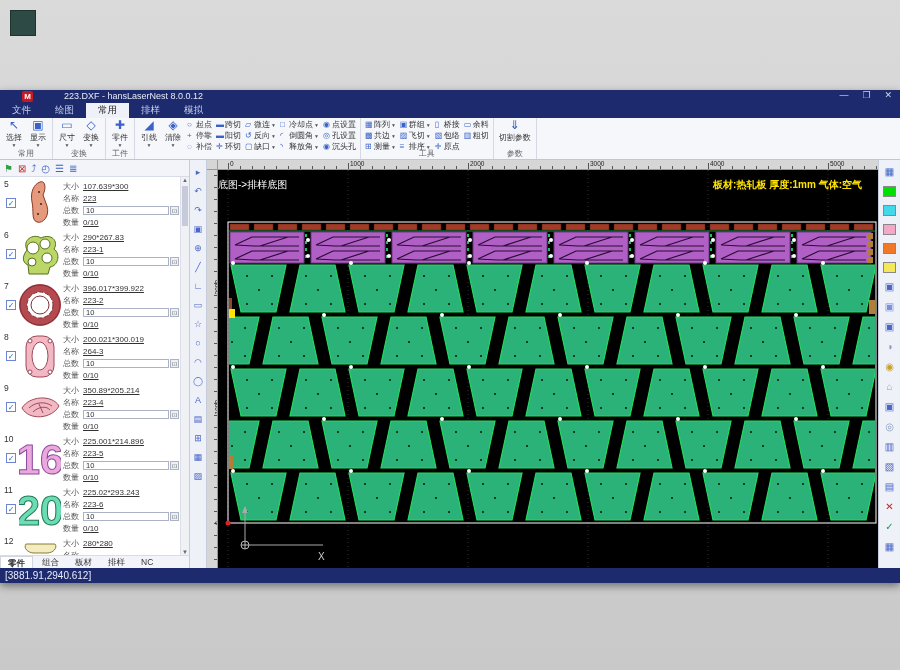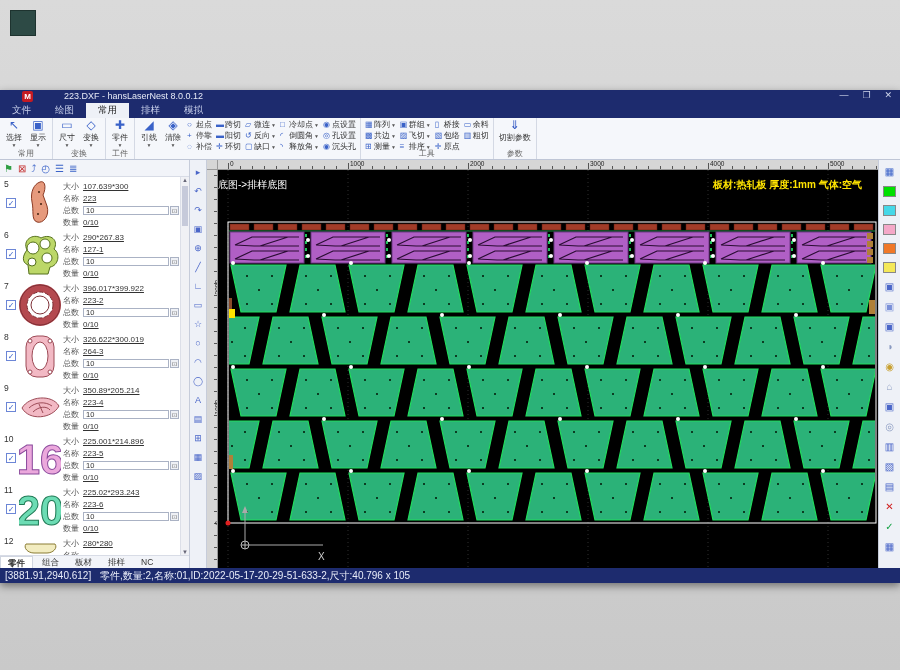--- a/index.html
+++ b/index.html
@@ -386,21 +386,21 @@
                 <circle cx="28" cy="27" r="5" fill="#fff" stroke="#55701c"></circle>
                 <circle cx="13" cy="31" r="4" fill="#fff" stroke="#55701c"></circle>
               </svg>
               <div class="pfields">
        <div class="frow">
                   <span class="flabel">大小</span>
                   <span class="fval">290*267.83</span>
                 </div>
        <div class="frow">
                   <span class="flabel">名称</span>
-                  <span class="fval">127-1</span>
+                  <span class="fval">223-1</span>
                 </div>
        <div class="frow">
                   <span class="flabel">总数</span>
                   <span class="finput">10</span>
                   <span class="fbtn">⊡</span>
                 </div>
        <div class="frow">
                   <span class="flabel">数量</span>
                   <span class="fval">0/10</span>
                 </div>
@@ -442,21 +442,21 @@
                 <rect x="7" y="3" width="28" height="41" rx="11" fill="#f2b9c4" stroke="#9c4a56"></rect>
                 <ellipse cx="21" cy="23" rx="8" ry="14" fill="#fff" stroke="#9c4a56"></ellipse>
                 <circle cx="11" cy="8" r="2" fill="#fff" stroke="#9c4a56"></circle>
                 <circle cx="31" cy="8" r="2" fill="#fff" stroke="#9c4a56"></circle>
                 <circle cx="11" cy="39" r="2" fill="#fff" stroke="#9c4a56"></circle>
                 <circle cx="31" cy="39" r="2" fill="#fff" stroke="#9c4a56"></circle>
               </svg>
               <div class="pfields">
        <div class="frow">
                   <span class="flabel">大小</span>
-                  <span class="fval">326.622*300.019</span>
+                  <span class="fval">200.021*300.019</span>
                 </div>
        <div class="frow">
                   <span class="flabel">名称</span>
                   <span class="fval">264-3</span>
                 </div>
        <div class="frow">
                   <span class="flabel">总数</span>
                   <span class="finput">10</span>
                   <span class="fbtn">⊡</span>
                 </div>
@@ -1224,17 +1224,16 @@
           <span class="ricon" style="color: rgb(74, 102, 200);">▤</span>
           <span class="ricon" style="color: rgb(208, 32, 32);">✕</span>
           <span class="ricon" style="color: rgb(16, 160, 64);">✓</span>
           <span class="ricon" style="color: rgb(74, 102, 200);">▦</span>
         </div>
 
     </div>
 
     <div id="statusbar">
       <span id="status-coords">[3881.91,2940.612]</span>
-      <span id="status-info">零件,数量:2,名称:01,ID:2022-05-17-20-29-51-633-2,尺寸:40.796 x 105</span>
     </div>
 
   </div>
 </div>
 
 </body></html>

